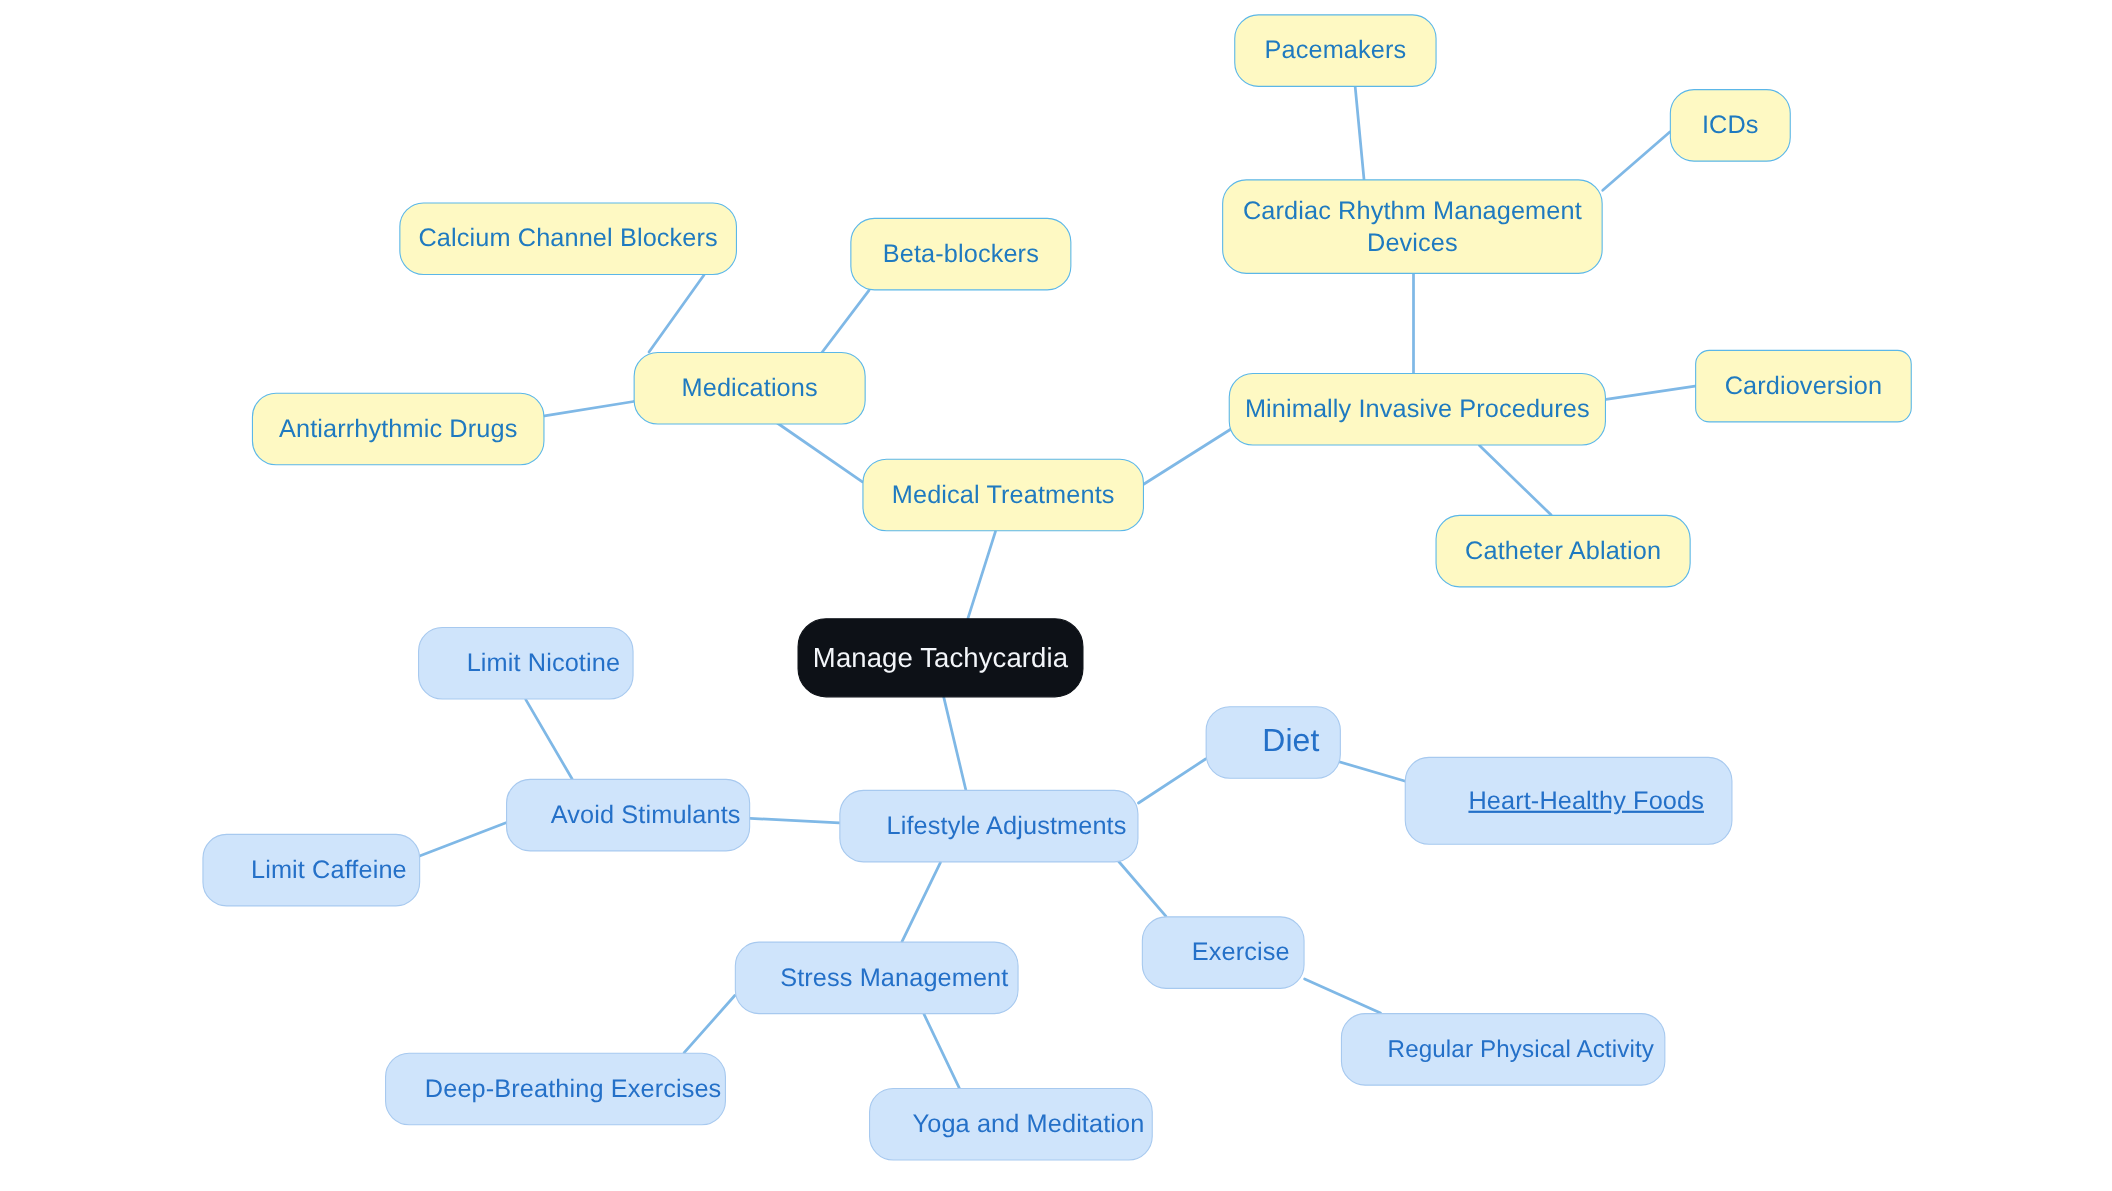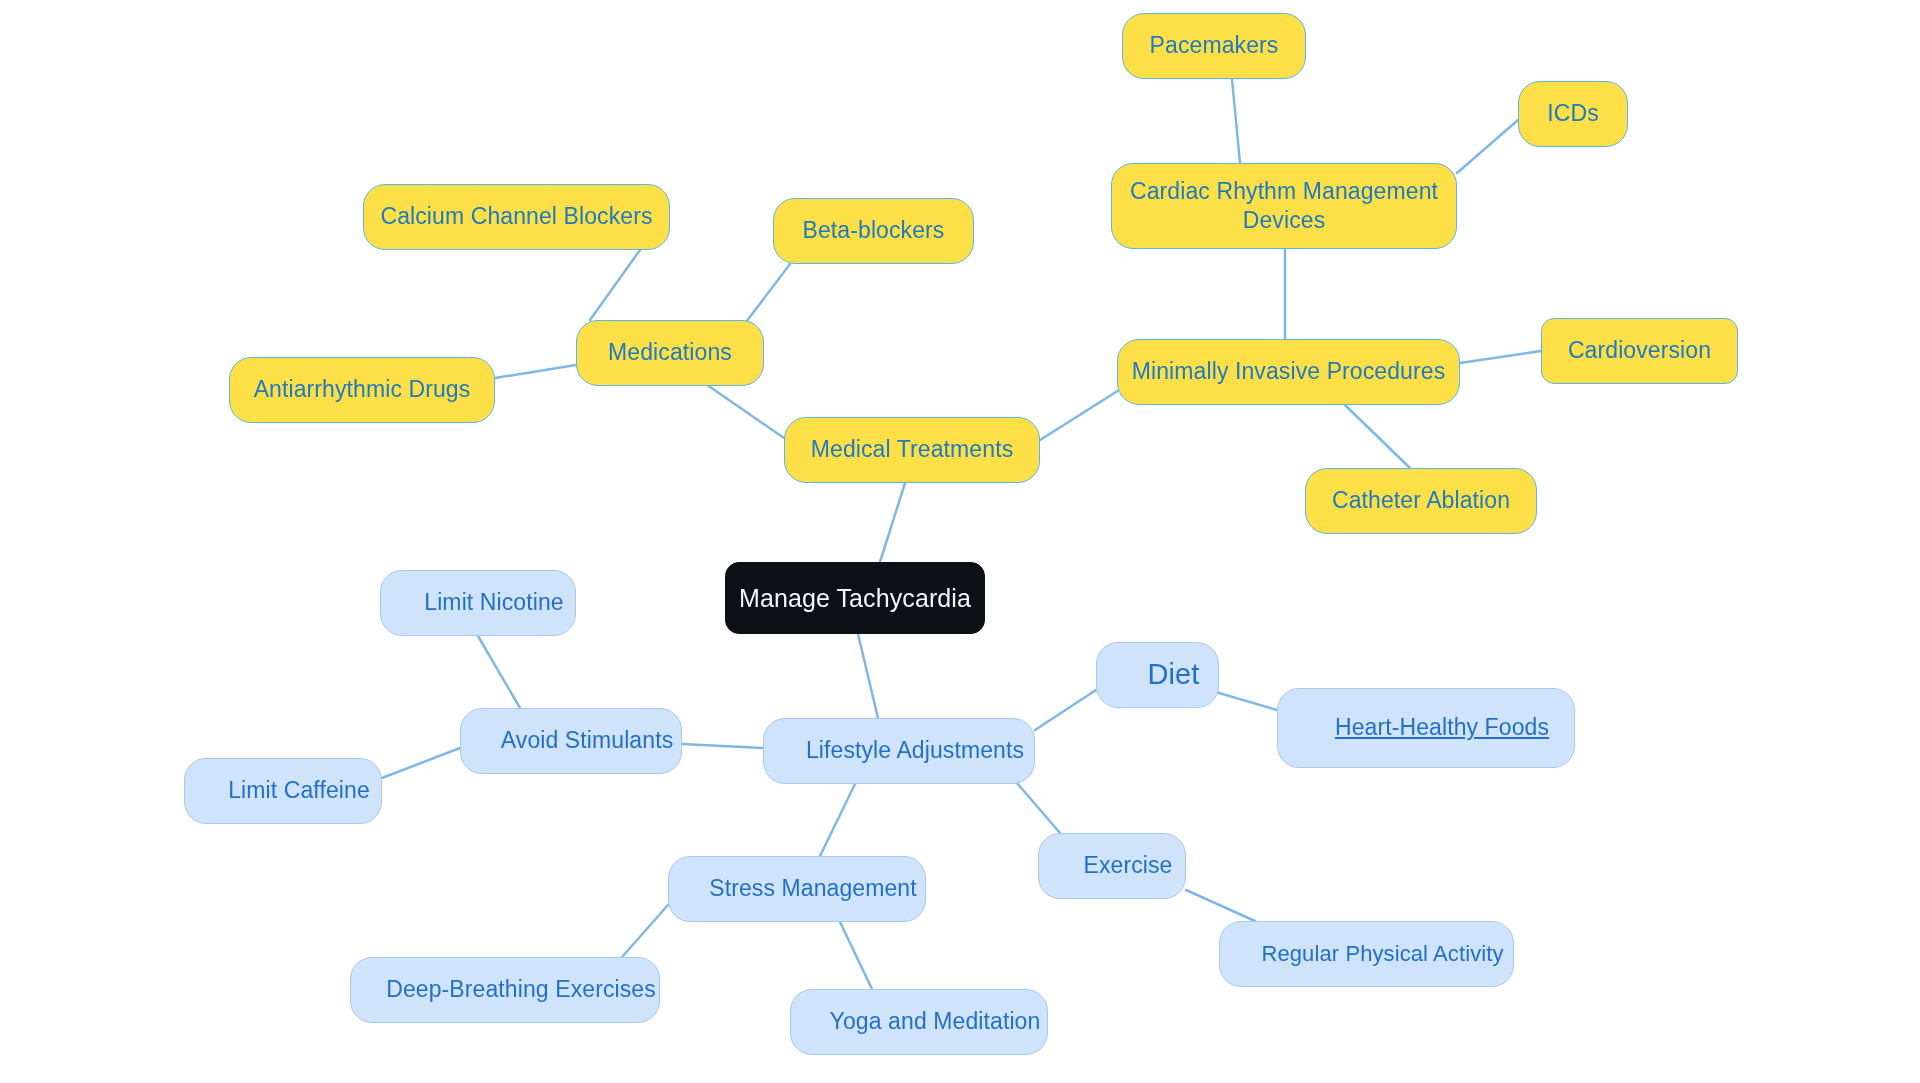--- a/index.html
+++ b/index.html
@@ -33,35 +33,35 @@
     align-items: center;
     justify-content: center;
     text-align: center;
     border-radius: 22px;
     line-height: 1.28;
     letter-spacing: 0.1px;
     white-space: pre-line;
     z-index: 5;
   }
   .node.branch-medical {
-    background: #fde047;
+    background: #fef9c3;
     border: 1px solid #5bb7e8;
     color: #1f7ac0;
   }
   .node.branch-lifestyle {
     background: #cfe4fb;
     border: 1px solid #a7c9ef;
     color: #2470c8;
     padding-left: 32px;
   }
   .node.root {
     background: #0d1117;
     border: 1px solid #0d1117;
     color: #f3f6fa;
-    border-radius: 14px;
+    border-radius: 26px;
   }
 </style>
 </head>
 <body>
 
 <div id="canvas">
   <svg id="edges" viewBox="0 0 1920 1083" preserveAspectRatio="none">
       <line x1="880" y1="562" x2="905" y2="483" stroke="#7fb8e6" stroke-width="2.5" stroke-linecap="round"></line>
       <line x1="784" y1="438" x2="700" y2="380" stroke="#7fb8e6" stroke-width="2.5" stroke-linecap="round"></line>
       <line x1="590" y1="320" x2="640" y2="250" stroke="#7fb8e6" stroke-width="2.5" stroke-linecap="round"></line>
@@ -81,21 +81,21 @@
       <line x1="668" y1="905" x2="622" y2="957" stroke="#7fb8e6" stroke-width="2.5" stroke-linecap="round"></line>
       <line x1="840" y1="922" x2="872" y2="989" stroke="#7fb8e6" stroke-width="2.5" stroke-linecap="round"></line>
       <line x1="1035" y1="730" x2="1096" y2="690" stroke="#7fb8e6" stroke-width="2.5" stroke-linecap="round"></line>
       <line x1="1202" y1="688" x2="1277" y2="710" stroke="#7fb8e6" stroke-width="2.5" stroke-linecap="round"></line>
       <line x1="1010" y1="775" x2="1060" y2="833" stroke="#7fb8e6" stroke-width="2.5" stroke-linecap="round"></line>
       <line x1="1186" y1="890" x2="1255" y2="921" stroke="#7fb8e6" stroke-width="2.5" stroke-linecap="round"></line>
     </svg>
   <div id="node-layer">
       <div class="node root" style="left: 725px; top: 562px; width: 260px; height: 72px; font-size: 25px;">Manage Tachycardia</div>
       <div class="node branch-medical" style="left: 784px; top: 417px; width: 256px; height: 66px; font-size: 23px;">Medical Treatments</div>
-      <div class="node branch-medical" style="left: 576px; top: 320px; width: 188px; height: 66px; font-size: 23px;">Medications</div>
+      <div class="node branch-medical" style="left: 576px; top: 320px; width: 211px; height: 66px; font-size: 23px;">Medications</div>
       <div class="node branch-medical" style="left: 363px; top: 184px; width: 307px; height: 66px; font-size: 23px;">Calcium Channel Blockers</div>
       <div class="node branch-medical" style="left: 773px; top: 198px; width: 201px; height: 66px; font-size: 23px;">Beta-blockers</div>
       <div class="node branch-medical" style="left: 229px; top: 357px; width: 266px; height: 66px; font-size: 23px;">Antiarrhythmic Drugs</div>
       <div class="node branch-medical" style="left: 1111px; top: 163px; width: 346px; height: 86px; font-size: 23px;">Cardiac Rhythm Management
 Devices</div>
       <div class="node branch-medical" style="left: 1122px; top: 13px; width: 184px; height: 66px; font-size: 23px;">Pacemakers</div>
       <div class="node branch-medical" style="left: 1518px; top: 81px; width: 110px; height: 66px; font-size: 23px;">ICDs</div>
       <div class="node branch-medical" style="left: 1117px; top: 339px; width: 343px; height: 66px; font-size: 23px;">Minimally Invasive Procedures</div>
       <div class="node branch-medical" style="left: 1541px; top: 318px; width: 197px; height: 66px; font-size: 23px; border-radius: 13px;">Cardioversion</div>
       <div class="node branch-medical" style="left: 1305px; top: 468px; width: 232px; height: 66px; font-size: 23px;">Catheter Ablation</div>

